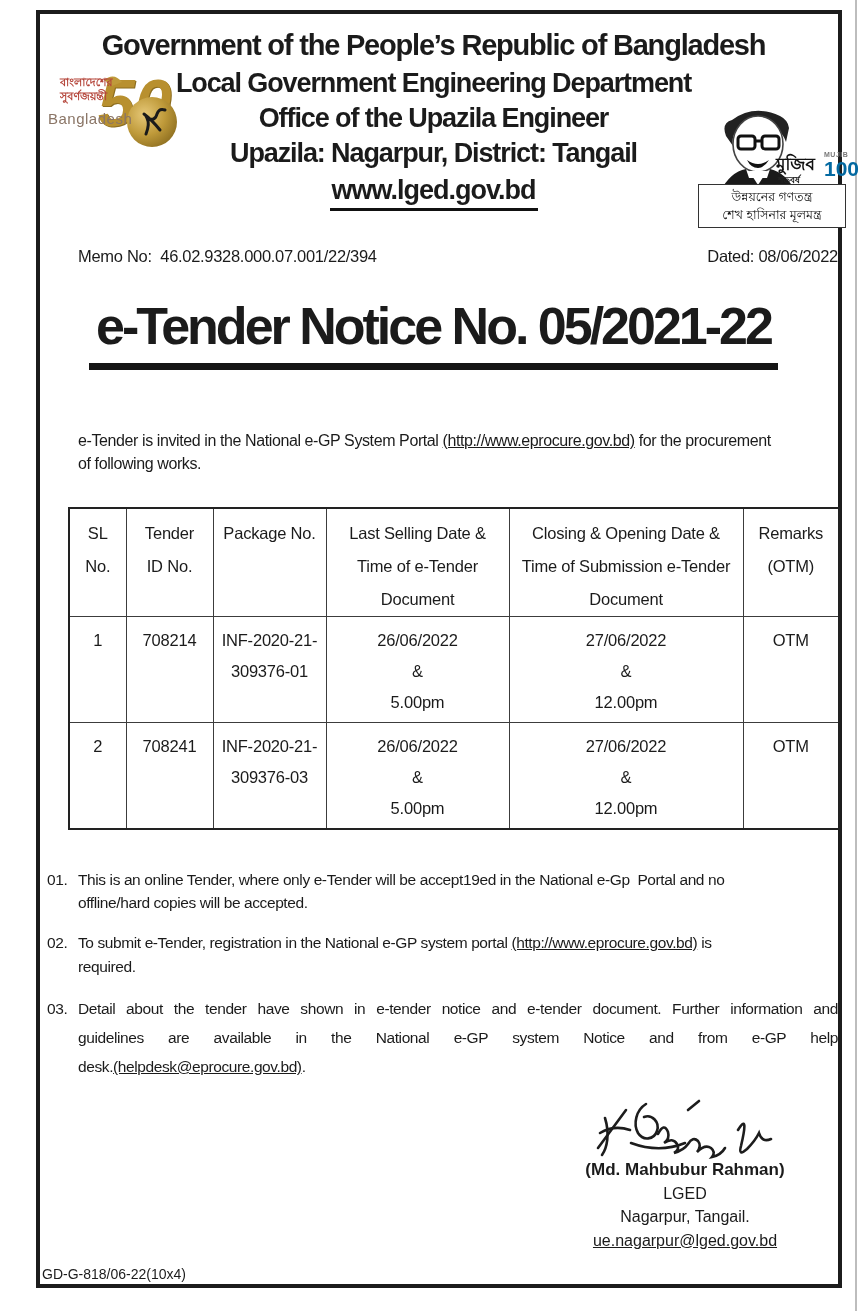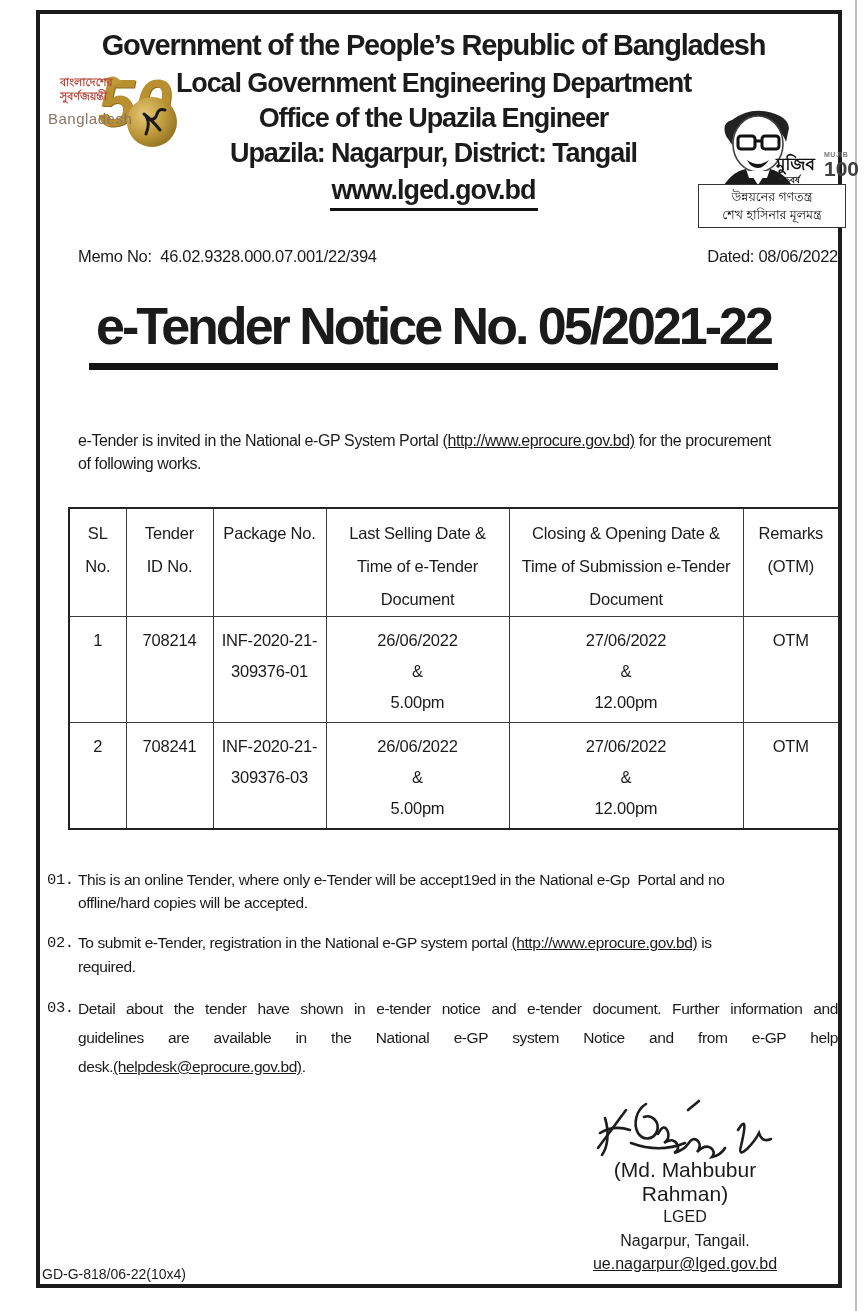--- a/index.html
+++ b/index.html
@@ -24,21 +24,21 @@
   .logo50 .eng{position:absolute; left:2px; top:34px; font-size:15px; color:#8a7566; letter-spacing:.5px;}
   .logo50 .num{position:absolute; left:52px; top:-6px; font-size:66px; line-height:66px; font-weight:bold; font-style:italic;
     color:#b8902f; text-shadow:1px 1px 0 #8c6d1f;}
   .logo50 svg{position:absolute; left:0; top:0;}
 
   
   .mujib{position:absolute; left:698px; top:98px; width:152px; height:130px;}
   .mujib .wordmark{position:absolute; left:78px; top:58px; line-height:1;}
   .mujib .wm-bn{font-size:17px; font-weight:bold; color:#111;}
   .mujib .wm-sub{position:absolute; left:2px; top:20px; font-size:9px; font-weight:bold; color:#222;}
-  .mujib .wm-100{position:absolute; left:48px; top:2px; font-size:21px; font-weight:bold; color:#404040;}
+  .mujib .wm-100{position:absolute; left:48px; top:2px; font-size:21px; font-weight:bold; color:#0369a1;}
   .mujib .wm-en{position:absolute; left:48px; top:-5px; font-size:7px; font-weight:bold; color:#777; letter-spacing:.5px;}
   .slogan-box{position:absolute; left:0; top:86px; width:148px; border:1.5px solid #333; background:#fff;
     text-align:center; font-size:12.5px; line-height:18px; color:#111; padding:3px 0; box-sizing:border-box;}
 
   
   .memo{position:absolute; left:78px; right:29px; top:247px; display:flex; justify-content:space-between;
     font-size:16.5px; letter-spacing:-0.3px;}
   .memo span{white-space:pre;}
 
   
@@ -54,33 +54,33 @@
   
   table.tnd{position:absolute; left:68px; top:507px; width:770px; border-collapse:collapse; table-layout:fixed;}
   table.tnd td,table.tnd th{border:1.4px solid #3c3c3c; vertical-align:top; text-align:center;
     font-size:16.5px; font-weight:normal; letter-spacing:-0.2px; white-space:pre-line; padding:8px 2px 0;}
   table.tnd{border:2px solid #222;}
   table.tnd thead th{height:89px; line-height:33px;margin-left:16px;}
   table.tnd tbody td{height:97px; line-height:31px;}
 
   
   .note{position:absolute; left:47px; right:29px; display:flex; font-size:15.5px; letter-spacing:-0.4px;}
-  .note .no{width:31px; flex:none;font-family:Liberation Mono, monospace;}
+  .note .no{width:31px; flex:none;}
   .note .body{flex:1;}
   .n1{top:869px; line-height:22.5px;} .n1 .body{white-space:pre;}
   .n2{top:931px; line-height:24px;}  .n2 .body{white-space:pre-line;}
   .n3{top:994px; line-height:29px;}
   .n4{top:1077px; line-height:25px;}
   .jline{text-align:justify; text-align-last:justify;}
   .pre{white-space:pre;}
 
   
   .sig-scrawl{position:absolute; left:588px; top:1098px;}
   .sig-block{position:absolute; left:570px; width:230px; top:1158px; text-align:center; font-size:16px; line-height:23.5px;}
-  .sig-name{font-weight:normal; font-size:21px;}
+  .sig-name{font-weight:bold; font-size:17px;}
   .sig-email{text-decoration:underline;}
 
   
   .footer-code{position:absolute; left:42px; top:1266px; font-size:14px; letter-spacing:0;}
 </style>
 </head>
 <body>
 
 <div class="page">
   <div class="scan-edge-right"></div>

